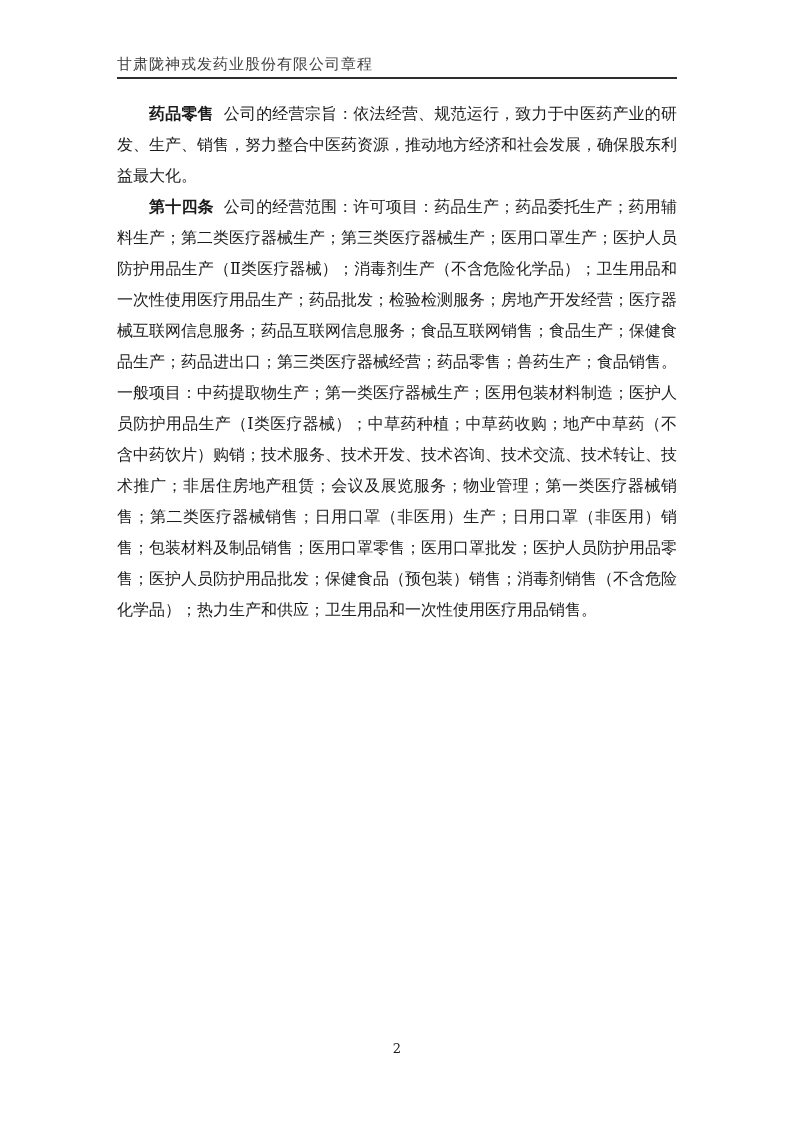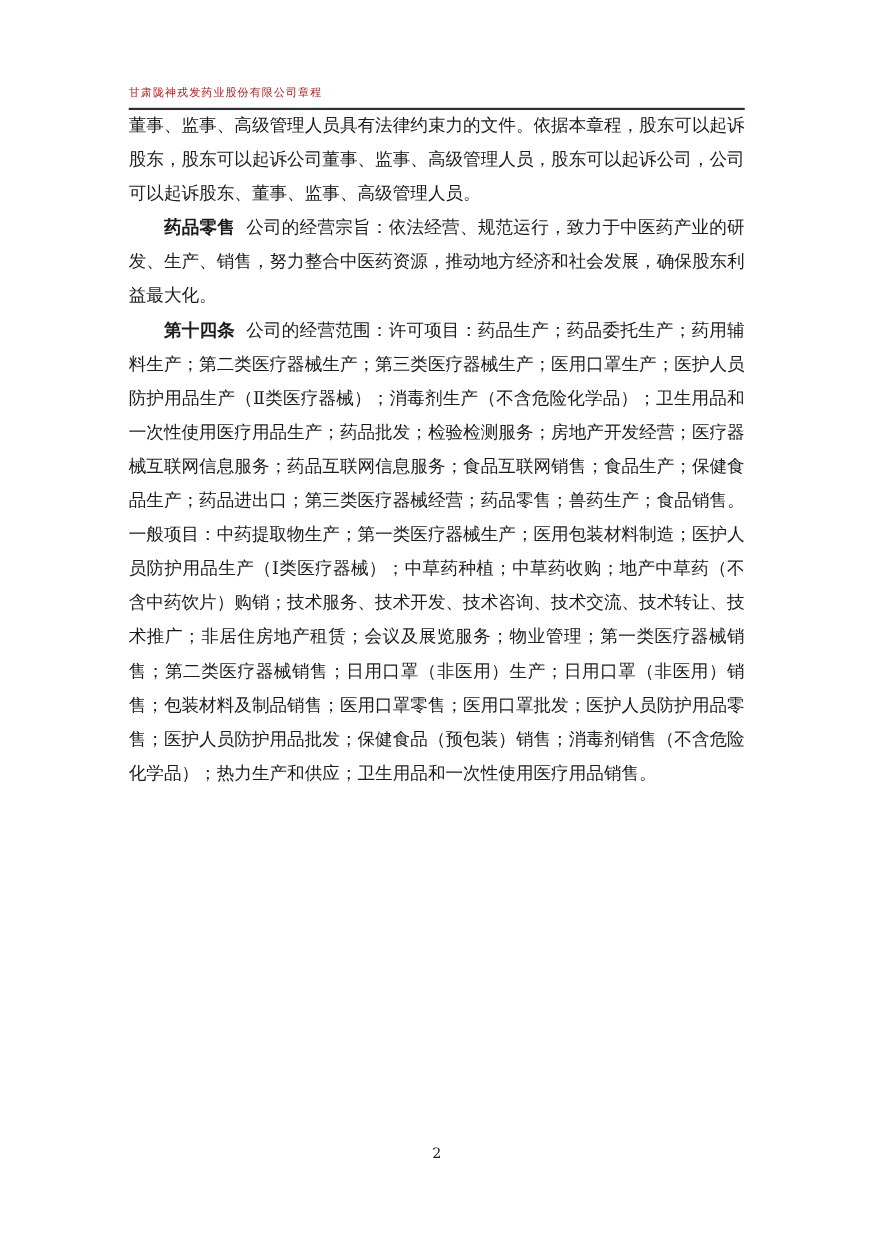--- a/index.html
+++ b/index.html
@@ -18,25 +18,24 @@
   }
   .page-header {
     position: absolute;
     left: 117px;
     width: 560px;
     top: 56px;
     padding-bottom: 5px;
     border-bottom: 2px solid #2e2e2e;
   }
   .header-title {
-    font-size: 10px;
+    font-size: 15px;
     line-height: 16px;
-    color: #b91c1c;
+    color: #404040;
     letter-spacing: 1px;
-    margin-top: 21px;
   }
   .body-text {
     position: absolute;
     left: 117px;
     width: 560px;
     top: 98px;
     font-size: 16px;
     line-height: 31px;
     text-align: justify;
     text-justify: inter-ideograph;
@@ -78,21 +77,20 @@
 <body>
 
 <div class="page">
 
   <div class="page-header">
     <div class="header-title">甘肃陇神戎发药业股份有限公司章程</div>
   </div>
 
   <div class="body-text">
 
-    <p class="para no-indent"><span>董事、监事、高级管理人员具有法律约束力的文件。依据本章程，股东可以起诉股东，股东可以起诉公司董事、监事、高级管理人员，股东可以起诉公司，公司可以起诉股东、董事、监事、高级管理人员。</span></p>
 
 
 
 
     <p class="para"><span class="article-label">药品零售</span><span>公司的经营宗旨：依法经营、规范运行，致力于中医药产业的研发、生产、销售，努力整合中医药资源，推动地方经济和社会发展，确保股东利益最大化。</span></p>
 
     <p class="para"><span class="article-label">第十四条</span><span>公司的经营范围：许可项目：药品生产；药品委托生产；药用辅料生产；第二类医疗器械生产；第三类医疗器械生产；医用口罩生产；医护人员防护用品生产（Ⅱ类医疗器械）；消毒剂生产（不含危险化学品）；卫生用品和一次性使用医疗用品生产；药品批发；检验检测服务；房地产开发经营；医疗器械互联网信息服务；药品互联网信息服务；食品互联网销售；食品生产；保健食品生产；药品进出口；第三类医疗器械经营；药品零售；兽药生产；食品销售。一般项目：中药提取物生产；第一类医疗器械生产；医用包装材料制造；医护人员防护用品生产（Ⅰ类医疗器械）；中草药种植；中草药收购；地产中草药（不含中药饮片）购销；技术服务、技术开发、技术咨询、技术交流、技术转让、技术推广；非居住房地产租赁；会议及展览服务；物业管理；第一类医疗器械销售；第二类医疗器械销售；日用口罩（非医用）生产；日用口罩（非医用）销售；包装材料及制品销售；医用口罩零售；医用口罩批发；医护人员防护用品零售；医护人员防护用品批发；保健食品（预包装）销售；消毒剂销售（不含危险化学品）；热力生产和供应；卫生用品和一次性使用医疗用品销售。</span></p>
 
   </div>
 

